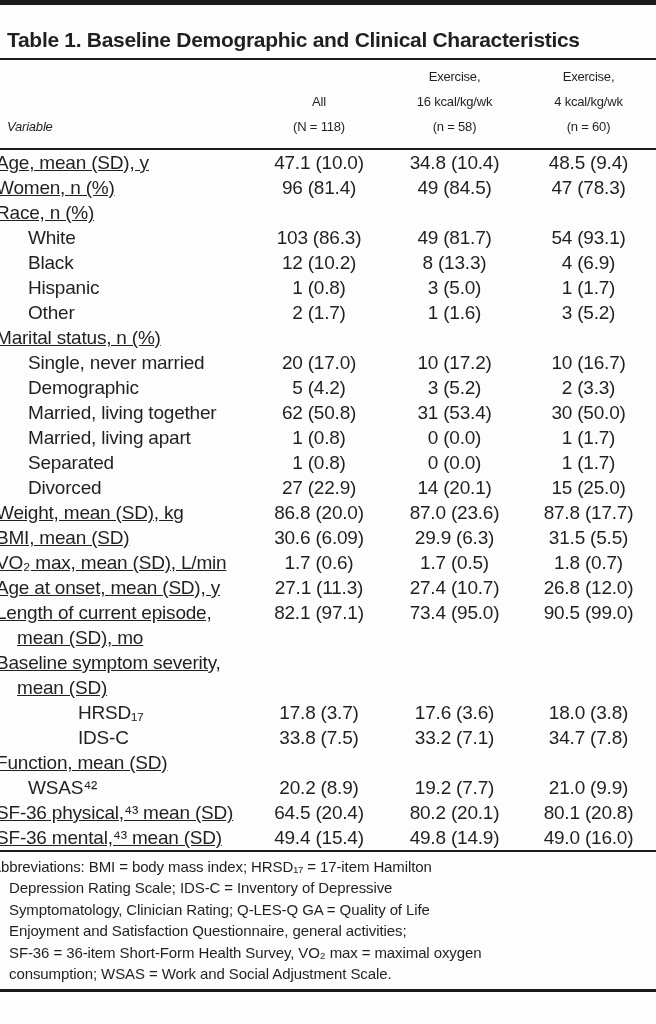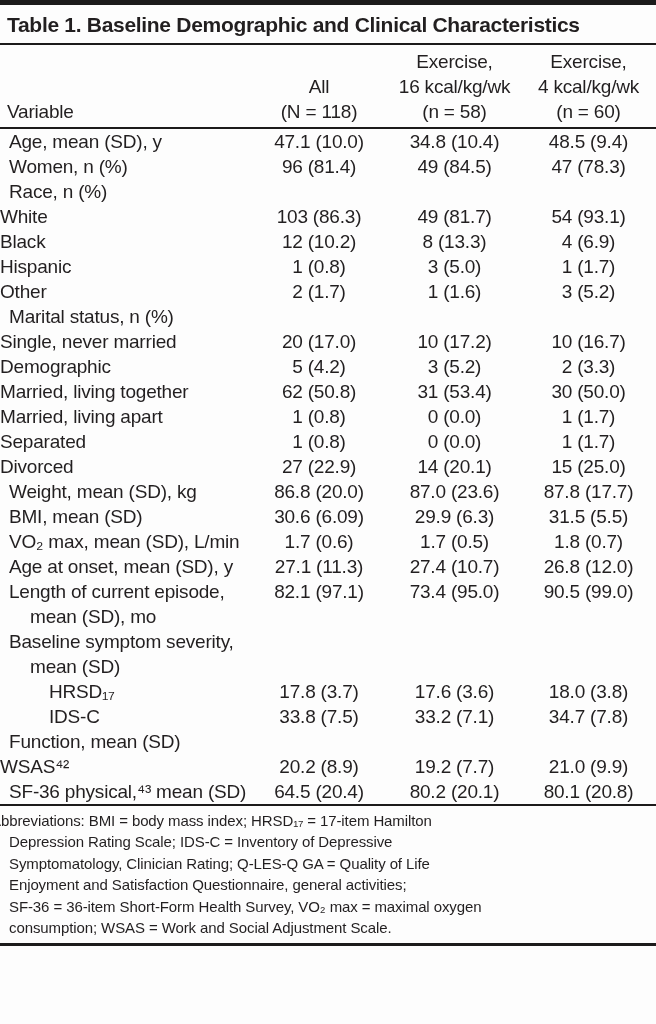--- a/index.html
+++ b/index.html
@@ -18,61 +18,62 @@
   }
   .table-wrap {
     border-top: 5px solid #1c1b1b;
     border-bottom: 3px solid #1c1b1b;
   }
   .title {
     font-size: 21px;
     font-weight: bold;
     line-height: 32px;
     letter-spacing: -0.3px;
-    padding: 4px 6px 2px 7px;
+    padding: 19px 6px 2px 7px;
     border-bottom: 2px solid #1c1b1b;
   }
   table {
     width: 100%;
     border-collapse: collapse;
     table-layout: fixed;
   }
   thead th {
     border-bottom: 2px solid #1c1b1b;
     vertical-align: bottom;
-    padding: 4px 0 3px 0;
+    padding: 4px 0 9px 0;
     font-weight: normal;
-    font-size: 19px;
+    font-size: 13px;
     line-height: 25px;
     letter-spacing: -0.2px;
   }
   th.var-th {
     text-align: left;
     padding-left: 7px;
+    font-style: italic;
   }
   th.col-th {
     text-align: center;
     white-space: pre-line;
   }
   tbody td {
     font-size: 19px;
     line-height: 25px;
     vertical-align: top;
     padding: 0;
     letter-spacing: -0.2px;
   }
   td.val {
     text-align: center;
   }
   .label {
     white-space: pre-line;
   }
-  .ind0 { padding-left: 30px; text-indent: -21px; }
-  .ind1 { text-indent: 0; }
-  .ind2 { padding-left: 49px; text-indent: 0; }
+  .ind0 { padding-left: 17px; text-indent: -21px; text-decoration: underline; }
+  .ind1 { padding-left: 28px; text-indent: 0; }
+  .ind2 { padding-left: 49px; text-indent: 0; margin-left: 29px; }
   .footnote {
     border-top: 2px solid #1c1b1b;
     font-size: 15px;
     line-height: 21.4px;
     letter-spacing: -0.1px;
     padding: 4px 6px 5px 9px;
     text-indent: -18px;
     white-space: pre-line;
   }
 </style>
@@ -300,20 +301,28 @@
     <td class="val">21.0 (9.9)</td>
   </tr>
           <tr>
     <td>
       <div class="label ind0">SF-36 physical,⁴³ mean (SD)</div>
     </td>
     <td class="val">64.5 (20.4)</td>
     <td class="val">80.2 (20.1)</td>
     <td class="val">80.1 (20.8)</td>
   </tr>
+          <tr>
+    <td>
+      <div class="label ind0">SF-36 mental,⁴³ mean (SD)</div>
+    </td>
+    <td class="val">49.4 (15.4)</td>
+    <td class="val">49.8 (14.9)</td>
+    <td class="val">49.0 (16.0)</td>
+  </tr>
         </tbody>
     </table>
 
     <div class="footnote">Abbreviations: BMI = body mass index; HRSD₁₇ = 17-item Hamilton
 Depression Rating Scale; IDS-C = Inventory of Depressive
 Symptomatology, Clinician Rating; Q-LES-Q GA = Quality of Life
 Enjoyment and Satisfaction Questionnaire, general activities;
 SF-36 = 36-item Short-Form Health Survey, VO₂ max = maximal oxygen
 consumption; WSAS = Work and Social Adjustment Scale.</div>
 

